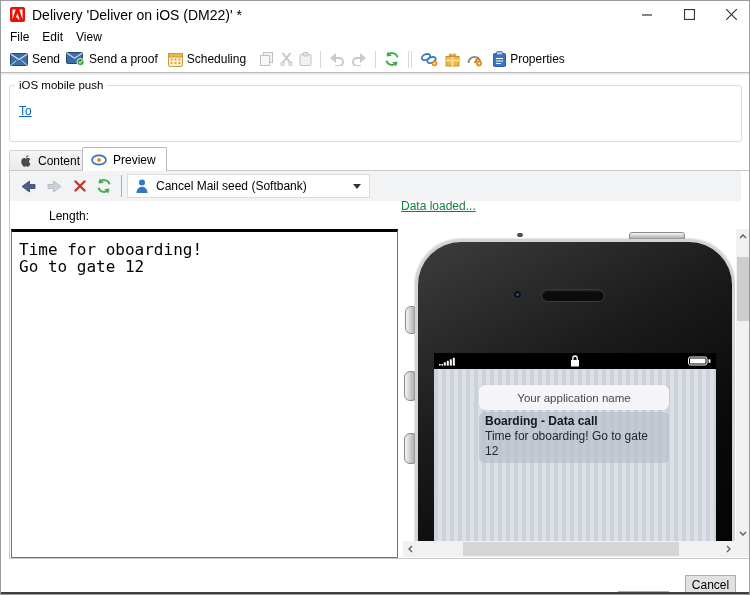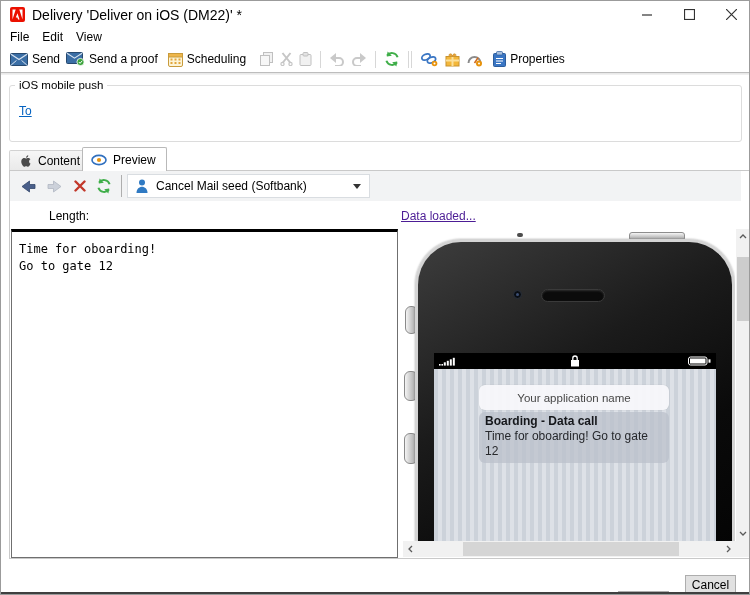--- a/index.html
+++ b/index.html
@@ -37,24 +37,24 @@
   .tab-preview{left:81px;top:146px;height:25px;background:#fff;border:1px solid #b9b9b9;border-bottom:none;border-radius:2px 2px 0 0;z-index:3;padding-left:8px;}
   .panel{position:absolute;left:8px;top:169px;width:741px;height:389px;background:#fff;border:1px solid #c9c9c9;border-right:none;z-index:1;}
   
   .pt-row{position:absolute;left:9px;top:170px;width:731px;height:30px;background:#f2f3f4;z-index:4;}
   .pt-icon{position:absolute;top:176px;z-index:5;display:flex;align-items:center;justify-content:center;width:18px;height:18px;}
   .pt-sep{position:absolute;left:120px;top:174px;width:1px;height:22px;background:#aeaeae;z-index:5;}
   .combo{position:absolute;left:126px;top:173px;width:243px;height:24px;background:#fff;border:1px solid #d9dde1;display:flex;align-items:center;gap:8px;padding:0 8px;z-index:5;cursor:pointer;}
   .combo-caret{margin-left:auto;width:0;height:0;border-left:4px solid transparent;border-right:4px solid transparent;border-top:5px solid #333;}
   
   .length-label{position:absolute;left:14px;top:208px;z-index:4;margin-left:34px;}
-  .data-loaded{position:absolute;left:400px;top:208px;color:#4c1d95;text-decoration:underline;cursor:pointer;z-index:4;}
+  .data-loaded{position:absolute;left:400px;top:198px;color:#15803d;text-decoration:underline;cursor:pointer;z-index:4;}
   
   .message-box{position:absolute;left:10px;top:228px;width:387px;height:329px;background:#fff;border:1px solid #6f6f6f;border-top:3px solid #000;z-index:4;
-    font-family:"DejaVu Sans Mono","Liberation Mono",monospace;font-size:12px;line-height:17px;padding:9px 7px;white-space:pre-wrap;}
+    font-family:"DejaVu Sans Mono","Liberation Mono",monospace;font-size:16px;line-height:17px;padding:9px 7px;white-space:pre-wrap;}
   
   .phone-wrap{position:absolute;left:402px;top:228px;width:332px;height:312px;overflow:hidden;background:#fff;z-index:4;}
   .power-btn{position:absolute;left:226px;top:3px;width:56px;height:9px;border-radius:3px;background:linear-gradient(#f5f5f5,#9a9a9a);border:1px solid #8d8d8d;}
   .top-mic{position:absolute;left:114px;top:4px;width:6px;height:4px;border-radius:2px;background:#4c4c4c;}
   .side-btn{position:absolute;border-radius:6px;background:linear-gradient(90deg,#f4f4f4,#9c9c9c);border:1px solid #8a8a8a;}
   .side-mute{left:2px;top:77px;width:13px;height:28px;}
   .side-vol1{left:1px;top:142px;width:14px;height:30px;}
   .side-vol2{left:1px;top:204px;width:14px;height:31px;}
   .phone-body{position:absolute;left:12px;top:10px;width:320px;height:400px;border:3px solid #d4d4d4;border-bottom:none;border-radius:46px 46px 0 0;
     background:linear-gradient(150deg,#3d3d3d 0%,#1b1b1b 35%,#0a0a0a 60%,#000 100%);box-shadow:0 0 2px rgba(0,0,0,.35);}

